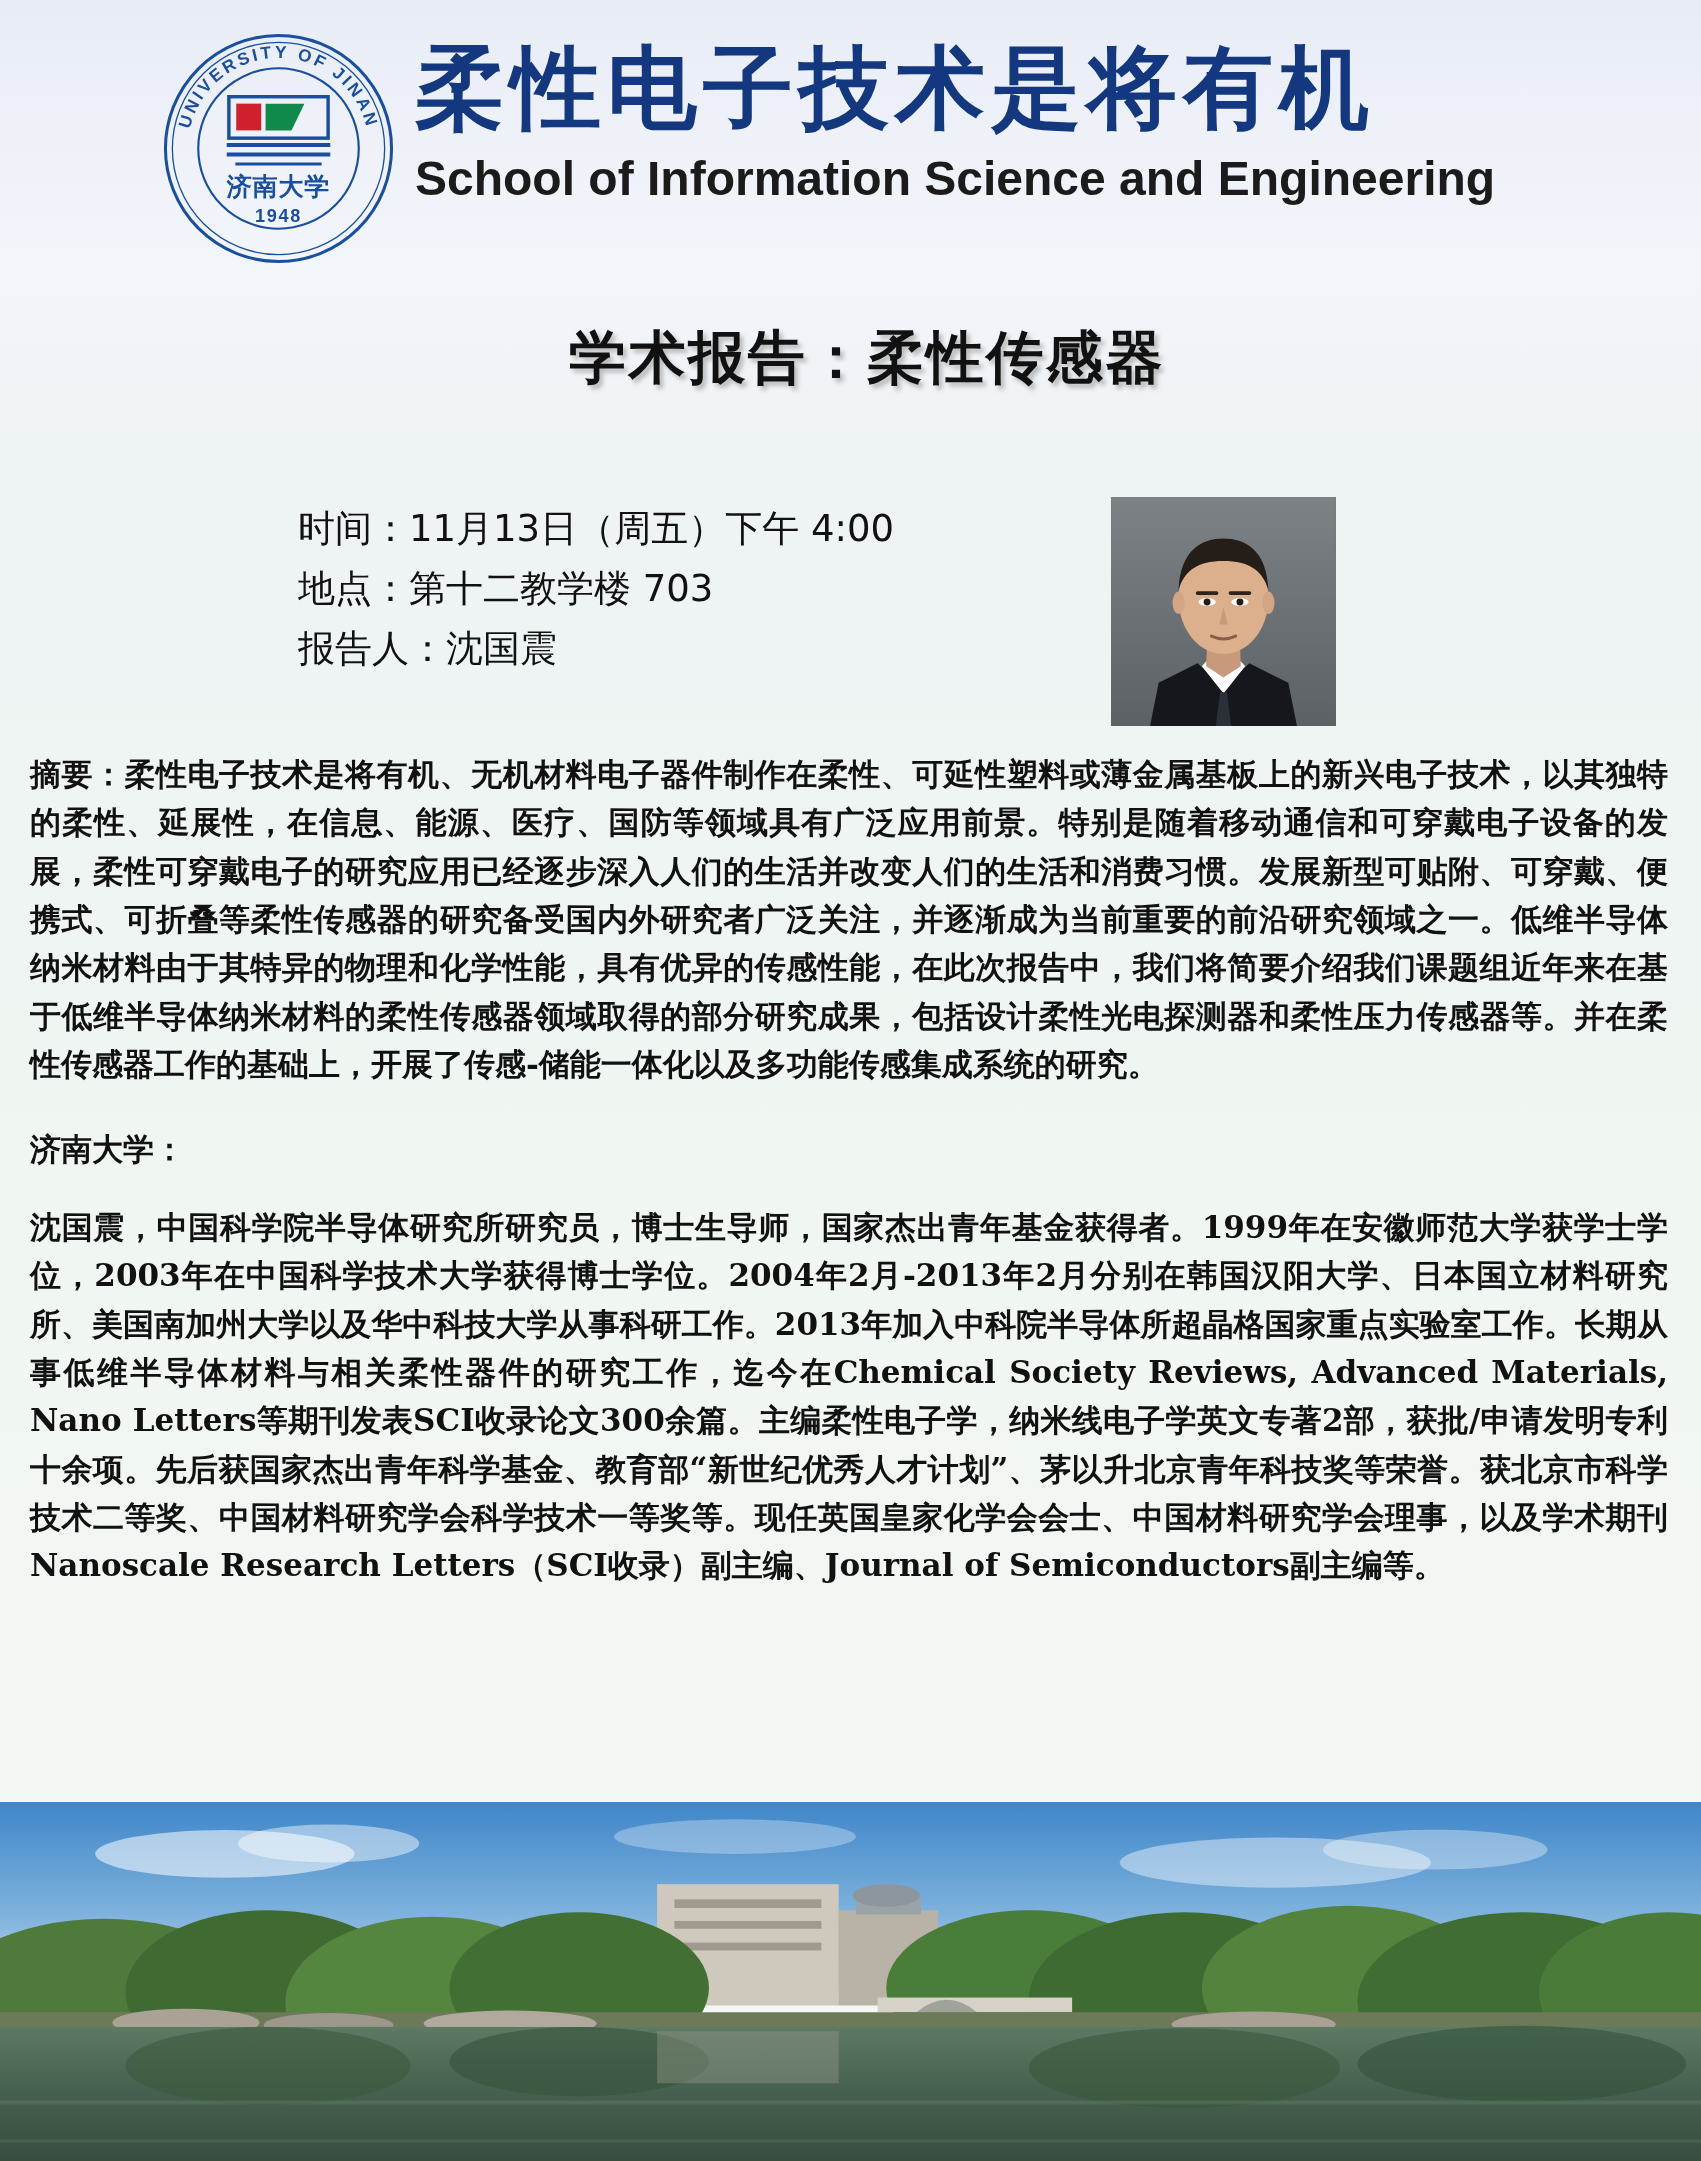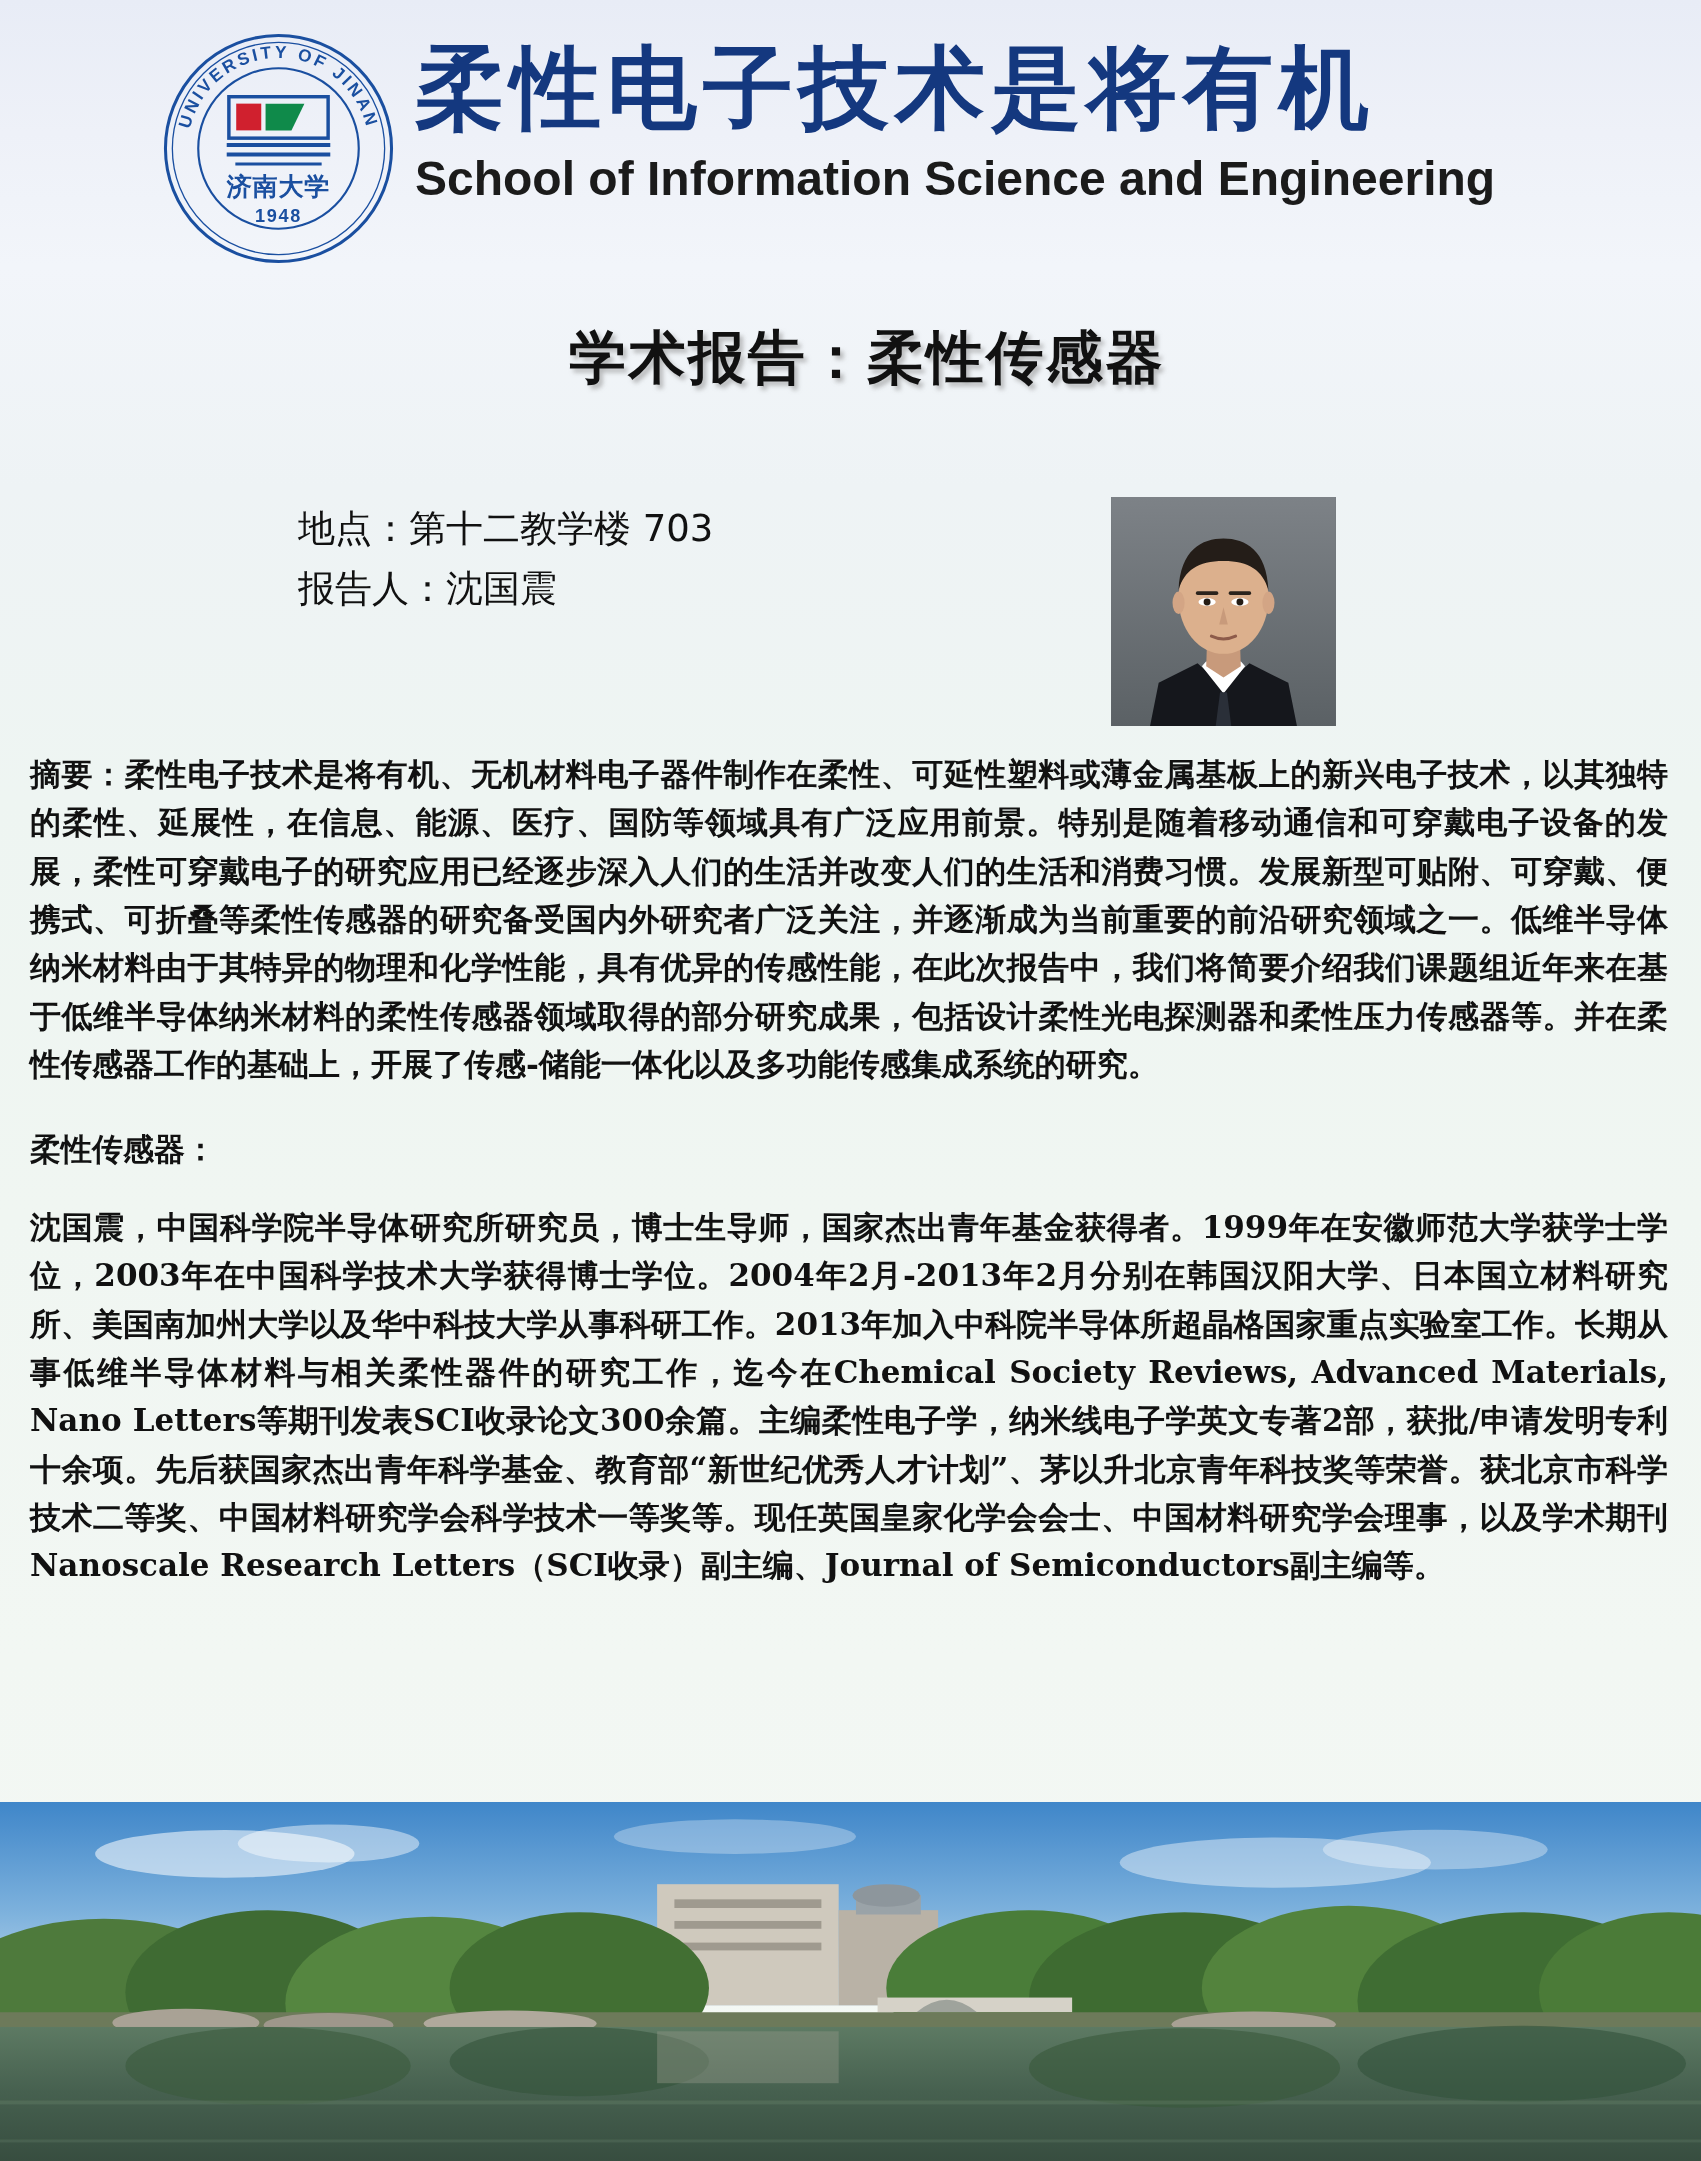--- a/index.html
+++ b/index.html
@@ -173,20 +173,21 @@
 
     <div class="header-titles">
       <div class="cn-title">柔性电子技术是将有机</div>
       <div class="en-title">School of Information Science and Engineering</div>
     </div>
   </div>
 
   <div class="report-title">学术报告：柔性传感器</div>
 
   <div class="info-block">
+    <div class="info-line">时间：11月13日（周五）下午 4:00</div>
     <div class="info-line">地点：第十二教学楼 703</div>
     <div class="info-line">报告人：沈国震</div>
   </div>
 
   <div class="portrait">
     <svg viewBox="0 0 520 530" xmlns="http://www.w3.org/2000/svg">
       <rect x="0" y="0" width="520" height="530" fill="#6d7276"></rect>
       <rect x="0" y="0" width="520" height="530" fill="url(#bgGrad)"></rect>
       <defs>
         <linearGradient id="bgGrad" x1="0" y1="0" x2="0" y2="1">
@@ -219,21 +220,21 @@
       <circle cx="298" cy="243" r="8" fill="#241c15"></circle>
 
       <path d="M 260,255 L 250,295 L 270,295 Z" fill="#c89a7b"></path>
 
       <path d="M 232,322 Q 260,335 288,322" stroke="#8d5b4a" stroke-width="7" fill="none" stroke-linecap="round"></path>
     </svg>
   </div>
 
   <div class="body-wrap">
     <p class="para abstract">摘要：柔性电子技术是将有机、无机材料电子器件制作在柔性、可延性塑料或薄金属基板上的新兴电子技术，以其独特的柔性、延展性，在信息、能源、医疗、国防等领域具有广泛应用前景。特别是随着移动通信和可穿戴电子设备的发展，柔性可穿戴电子的研究应用已经逐步深入人们的生活并改变人们的生活和消费习惯。发展新型可贴附、可穿戴、便携式、可折叠等柔性传感器的研究备受国内外研究者广泛关注，并逐渐成为当前重要的前沿研究领域之一。低维半导体纳米材料由于其特异的物理和化学性能，具有优异的传感性能，在此次报告中，我们将简要介绍我们课题组近年来在基于低维半导体纳米材料的柔性传感器领域取得的部分研究成果，包括设计柔性光电探测器和柔性压力传感器等。并在柔性传感器工作的基础上，开展了传感-储能一体化以及多功能传感集成系统的研究。</p>
-    <p class="para bio-head">柔性传感器：</p>
+    <p class="para bio-head">济南大学：</p>
     <p class="para bio">沈国震，中国科学院半导体研究所研究员，博士生导师，国家杰出青年基金获得者。1999年在安徽师范大学获学士学位，2003年在中国科学技术大学获得博士学位。2004年2月-2013年2月分别在韩国汉阳大学、日本国立材料研究所、美国南加州大学以及华中科技大学从事科研工作。2013年加入中科院半导体所超晶格国家重点实验室工作。长期从事低维半导体材料与相关柔性器件的研究工作，迄今在Chemical Society Reviews, Advanced Materials, Nano Letters等期刊发表SCI收录论文300余篇。主编柔性电子学，纳米线电子学英文专著2部，获批/申请发明专利十余项。先后获国家杰出青年科学基金、教育部“新世纪优秀人才计划”、茅以升北京青年科技奖等荣誉。获北京市科学技术二等奖、中国材料研究学会科学技术一等奖等。现任英国皇家化学会会士、中国材料研究学会理事，以及学术期刊Nanoscale Research Letters（SCI收录）副主编、Journal of Semiconductors副主编等。</p>
   </div>
 
   <div class="campus-photo">
     <svg viewBox="0 0 3937 950" preserveAspectRatio="none" xmlns="http://www.w3.org/2000/svg">
       <defs>
         <linearGradient id="sky" x1="0" y1="0" x2="0" y2="1">
           <stop offset="0%" stop-color="#3f86c9"></stop>
           <stop offset="55%" stop-color="#7eb2dd"></stop>
           <stop offset="100%" stop-color="#c6dcec"></stop>

